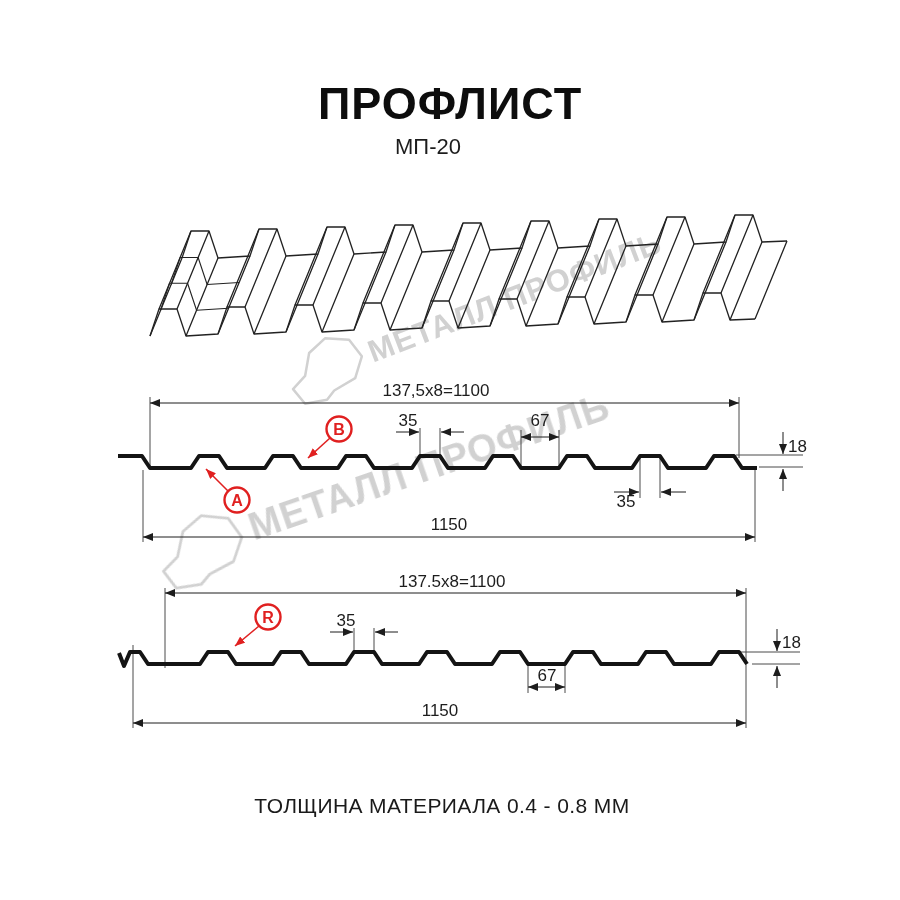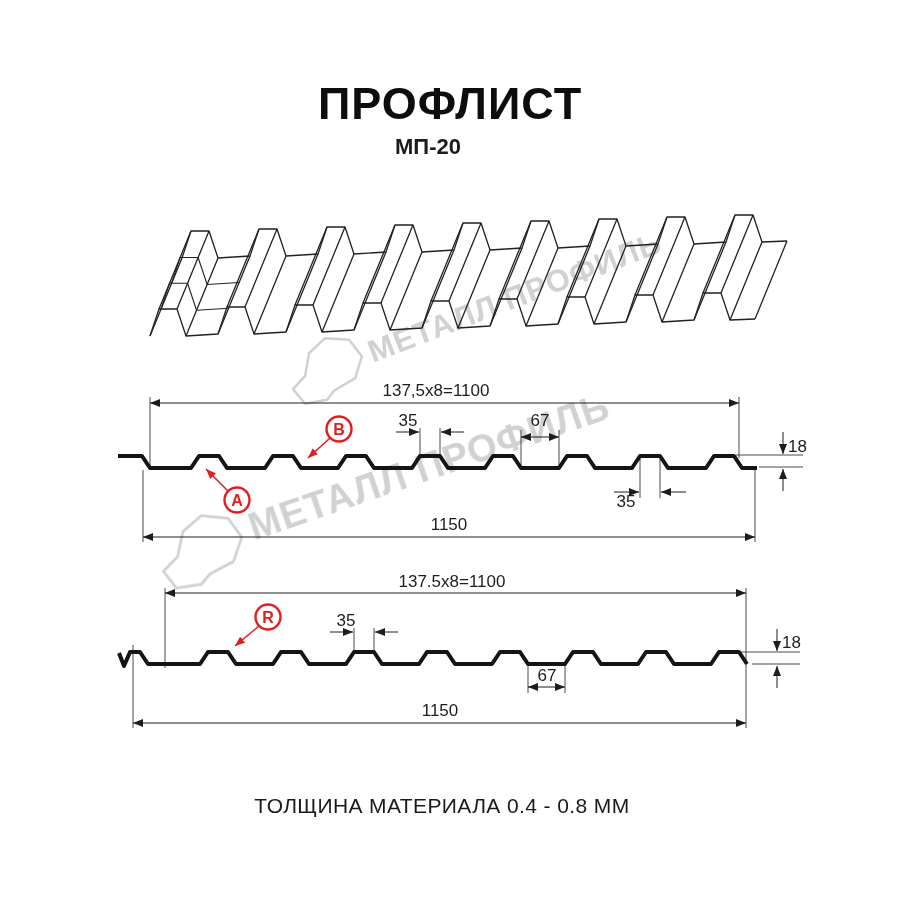--- a/index.html
+++ b/index.html
@@ -1,21 +1,21 @@
 <!DOCTYPE html>
 <html><head>
 <meta charset="utf-8">
 <style>
   html,body{margin:0;padding:0;background:#ffffff;}
   body{width:900px;height:900px;position:relative;overflow:hidden;
        font-family:"Liberation Sans", sans-serif;}
   .page-title{position:absolute;left:0;top:78px;width:900px;text-align:center;
       font-size:45px;font-weight:bold;letter-spacing:1px;color:#0d0d0d;}
   .page-subtitle{position:absolute;left:0;top:134px;width:856px;text-align:center;
-      font-size:22px;font-weight:700;color:#1c1c1c;}
+      font-size:22px;font-weight:400;color:#1c1c1c;}
   .page-footer{position:absolute;left:0;top:794px;width:884px;text-align:center;
       font-size:21px;font-weight:500;letter-spacing:0.4px;color:#1a1a1a;}
   svg{position:absolute;left:0;top:0;}
   .dimtext{font-size:17px;fill:#1d1d1d;}
   .redtext{font-size:16px;font-weight:bold;fill:#e02020;}
   .wmtext{font-weight:bold;fill:#c9c9c9;letter-spacing:1px;}
 </style>
 </head>
 <body>
 

